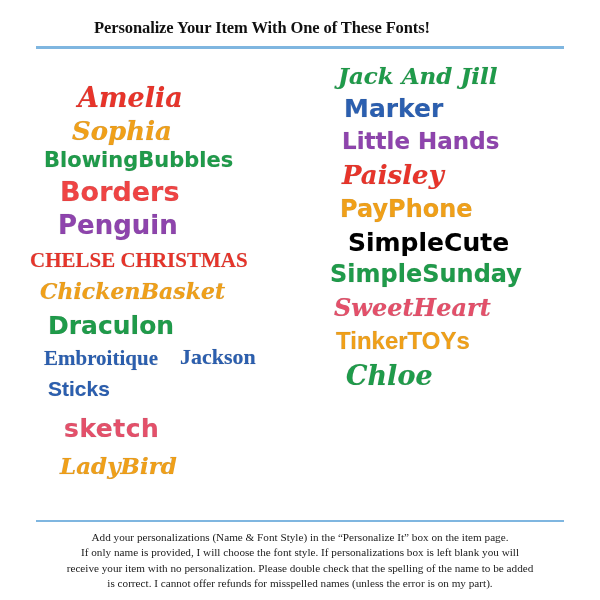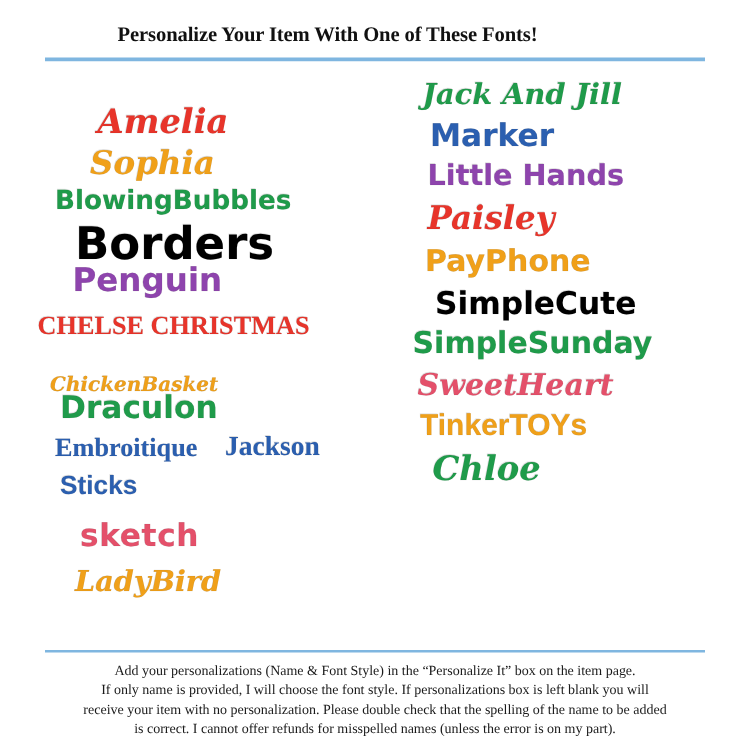--- a/index.html
+++ b/index.html
@@ -120,24 +120,24 @@
 
   <div class="title">Personalize Your Item With One of These Fonts!</div>
 
   <div class="rule top" style="background: rgb(127, 182, 224);"></div>
 
   <div class="columns">
     <div class="col left">
         <div class="sample stitch f-script" style="left: 78px; top: 26px; font-size: 27px; color: rgb(232, 52, 42);">Amelia</div>
         <div class="sample stitch f-script" style="left: 72px; top: 60px; font-size: 26px; color: rgb(240, 160, 25);">Sophia</div>
         <div class="sample stitch f-round" style="left: 44px; top: 92px; font-size: 21px; color: rgb(31, 155, 74);">BlowingBubbles</div>
-        <div class="sample stitch f-round" style="left: 60px; top: 120px; font-size: 36px; color: #000000;">Borders</div>
+        <div class="sample stitch f-round" style="left: 60px; top: 120px; font-size: 27px; color: #ef4444;">Borders</div>
         <div class="sample stitch f-round" style="left: 58px; top: 154px; font-size: 26px; color: rgb(142, 68, 173);">Penguin</div>
         <div class="sample stitch f-caps" style="left: 30px; top: 192px; font-size: 21px; color: rgb(232, 52, 42);">Chelse Christmas</div>
-        <div class="sample stitch f-script" style="left: 40px; top: 222px; font-size: 16px; color: rgb(240, 160, 25); margin-top: 20px;">ChickenBasket</div>
+        <div class="sample stitch f-script" style="left: 40px; top: 222px; font-size: 22px; color: rgb(240, 160, 25);">ChickenBasket</div>
         <div class="sample stitch f-round" style="left: 48px; top: 255px; font-size: 25px; color: rgb(31, 155, 74);">Draculon</div>
         <div class="sample stitch f-serif" style="left: 44px; top: 290px; font-size: 21px; color: rgb(43, 95, 176);">Embroitique</div>
         <div class="sample stitch f-serif" style="left: 180px; top: 288px; font-size: 22px; color: rgb(43, 95, 176);">Jackson</div>
         <div class="sample stitch f-sans" style="left: 48px; top: 320px; font-size: 21px; color: rgb(43, 95, 176);">Sticks</div>
         <div class="sample stitch f-wide" style="left: 64px; top: 358px; font-size: 25px; color: rgb(228, 80, 106);">sketch</div>
         <div class="sample stitch f-script" style="left: 60px; top: 396px; font-size: 23px; color: rgb(240, 160, 25);">LadyBird</div>
       </div>
     <div class="col right">
         <div class="sample stitch f-script" style="left: 38px; top: 6px; font-size: 23px; color: rgb(31, 155, 74);">Jack And Jill</div>
         <div class="sample stitch f-round" style="left: 44px; top: 38px; font-size: 25px; color: rgb(43, 95, 176);">Marker</div>

